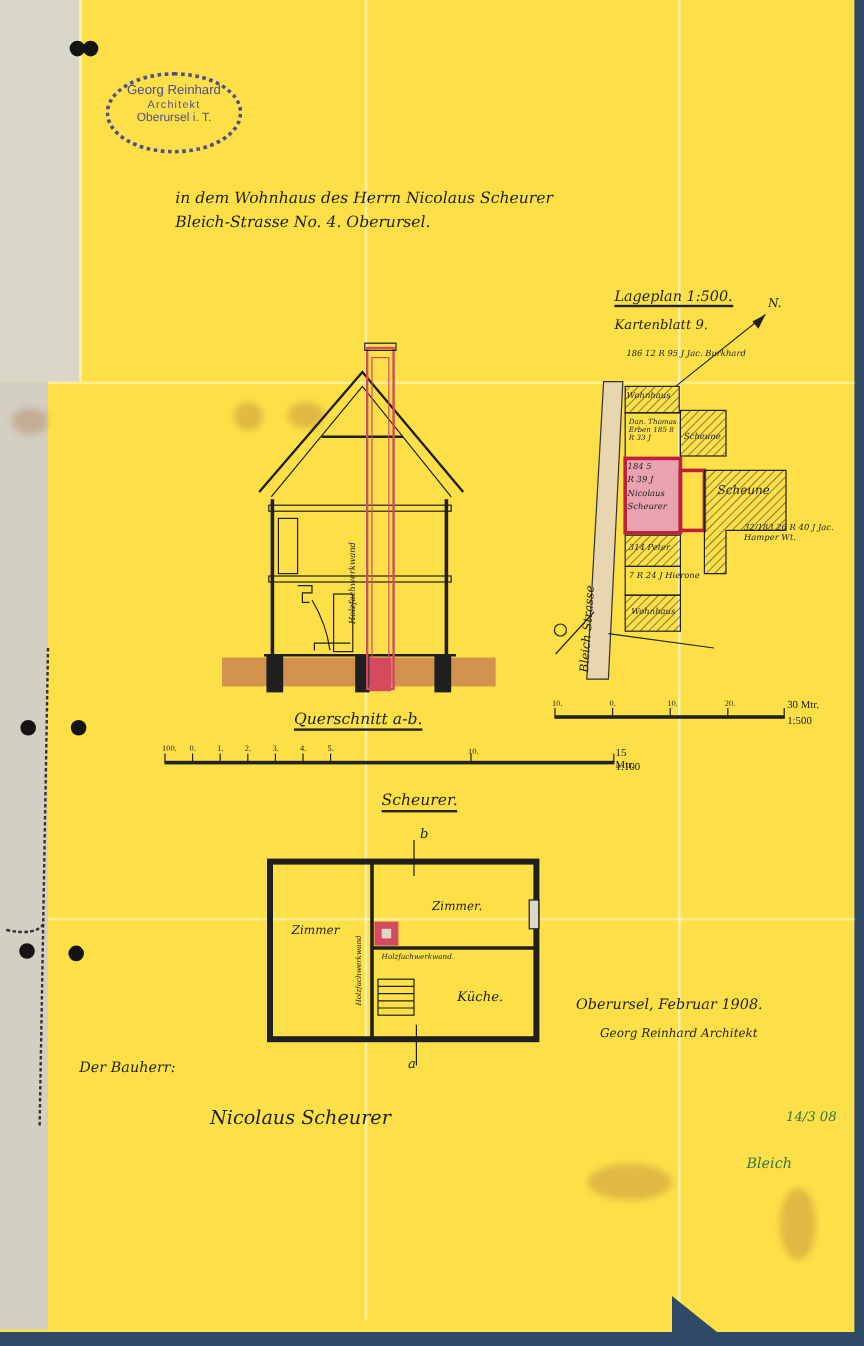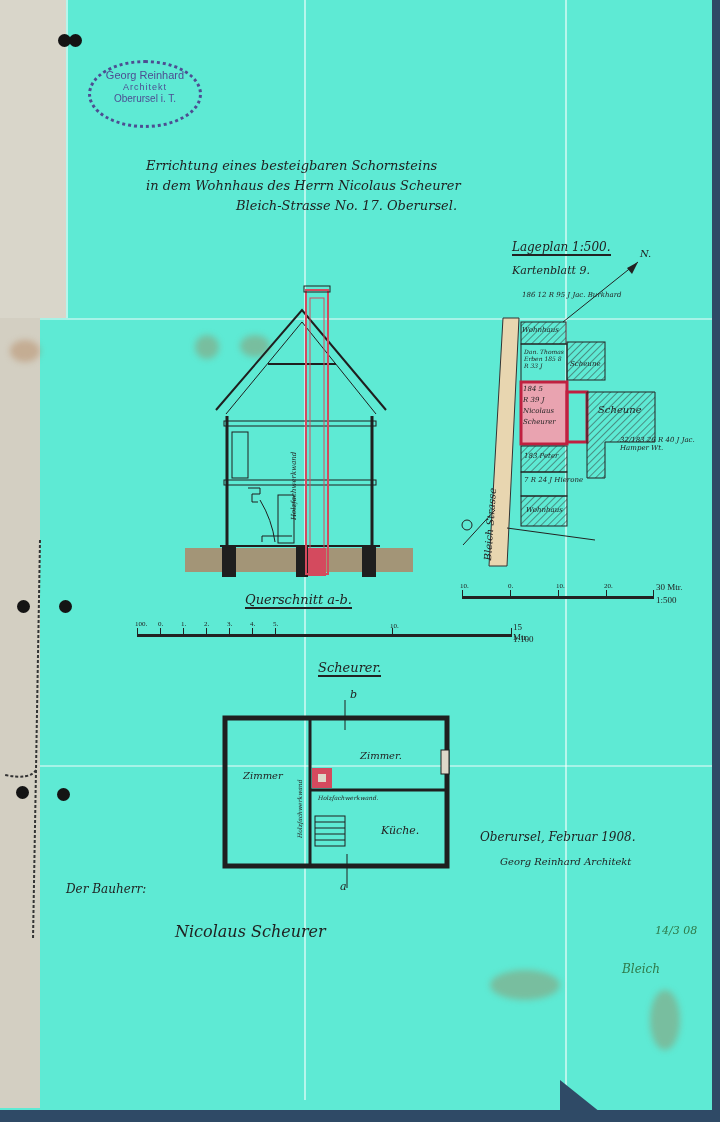--- a/index.html
+++ b/index.html
@@ -1,17 +1,17 @@
 <!DOCTYPE html>
 <html><head>
 <meta charset="utf-8">
 <style>
   html,body{margin:0;padding:0;}
   body{width:720px;height:1122px;background:#2f4a66;position:relative;overflow:hidden;font-family:"DejaVu Serif",serif;}
-  .sheet{position:absolute;left:0;top:0;width:712px;height:1110px;background:#5eead4;}
+  .sheet{position:absolute;left:0;top:0;width:712px;height:1110px;background:#fde047;}
   .panel-left{position:absolute;left:0;top:0;width:66px;height:318px;background:#d9d6ca;}
   .panel-left2{position:absolute;left:0;top:318px;width:40px;height:790px;background:#d3cfc2;}
   .fold-v{position:absolute;width:2px;background:rgba(255,255,255,0.55);}
   .fold-h{position:absolute;height:2px;background:rgba(255,255,255,0.45);}
   .hole{position:absolute;width:13px;height:13px;border-radius:50%;background:#141414;}
   .stain{position:absolute;border-radius:50%;background:rgba(170,110,60,0.35);filter:blur(3px);}
   .stamp{position:absolute;left:88px;top:60px;width:108px;height:62px;border:3px dotted #4d4d92;border-radius:50%;color:#4d4d92;text-align:center;font-family:"Liberation Sans",sans-serif;}
   .stamp .l1{font-size:11px;margin-top:6px;}
   .stamp .l2{font-size:9px;letter-spacing:1px;margin-top:1px;}
   .stamp .l3{font-size:10px;margin-top:1px;}
@@ -56,23 +56,22 @@
   <div class="stain" style="left:650px;top:990px;width:30px;height:60px;"></div>
   <div class="stain" style="left:10px;top:340px;width:30px;height:22px;"></div>
 
   <div class="stamp">
     <div class="l1">Georg Reinhard</div>
     <div class="l2">Architekt</div>
     <div class="l3">Oberursel i. T.</div>
   </div>
 
   <div class="hand title">
-    <div>Errichtung eines besteigbaren Schornsteins</div>
     <div>in dem Wohnhaus des Herrn Nicolaus Scheurer</div>
-    <div>Bleich-Strasse No. 17. Oberursel.</div>
+    <div>Bleich-Strasse No. 4. Oberursel.</div>
   </div>
 
   <div class="label ul" style="left:512px;top:240px;font-size:12px;">Lageplan 1:500.</div>
   <div class="label" style="left:512px;top:264px;font-size:11px;">Kartenblatt 9.</div>
   <div class="label" style="left:640px;top:248px;font-size:10px;">N.</div>
 
   <svg style="position:absolute;left:455px;top:250px;" width="220" height="330">
     <defs>
       <pattern id="hatch" width="5" height="5" patternUnits="userSpaceOnUse" patternTransform="rotate(45)">
         <line x1="0" y1="0" x2="0" y2="5" stroke="#333" stroke-width="1"></line>
@@ -97,21 +96,21 @@
     <line x1="40" y1="260" x2="8" y2="295" stroke="#222"></line>
     <circle cx="12" cy="275" r="5" fill="none" stroke="#222"></circle>
   </svg>
   <div class="label" style="left:522px;top:291px;font-size:7px;">186 12 R 95 J Jac. Burkhard</div>
   <div class="label" style="left:522px;top:326px;font-size:7px;">Wohnhaus</div>
   <div class="label" style="left:524px;top:348px;font-size:6px;width:40px;white-space:normal;">Dan. Thomas Erben 185 8 R 33 J</div>
   <div class="label" style="left:570px;top:360px;font-size:7px;">Scheune</div>
   <div class="label" style="left:523px;top:384px;font-size:7px;width:24px;white-space:normal;line-height:11px;">184 5 R 39 J Nicolaus Scheurer</div>
   <div class="label" style="left:598px;top:404px;font-size:10px;">Scheune</div>
   <div class="label" style="left:592px;top:436px;font-size:7px;width:80px;white-space:normal;margin-left:28px;">32/183 26 R 40 J Jac. Hamper Wt.</div>
-  <div class="label" style="left:524px;top:452px;font-size:7px;">183 Peter</div>
+  <div class="label" style="left:524px;top:452px;font-size:7px;">314 Peter</div>
   <div class="label" style="left:524px;top:476px;font-size:7px;">7 R 24 J Hierone</div>
   <div class="label" style="left:526px;top:506px;font-size:7px;">Wohnhaus</div>
   <div class="label" style="left:482px;top:460px;font-size:10px;transform:rotate(-86deg);transform-origin:left top;top:560px;">Bleich Strasse</div>
 
   <div class="scale" style="left:460px;top:582px;width:250px;height:30px;">
     <div class="bar" style="left:2px;top:14px;width:192px;"></div>
     <div class="tick" style="left:2px;top:8px;"></div>
     <div class="tick" style="left:50px;top:8px;"></div>
     <div class="tick" style="left:98px;top:8px;"></div>
     <div class="tick" style="left:146px;top:8px;"></div>

